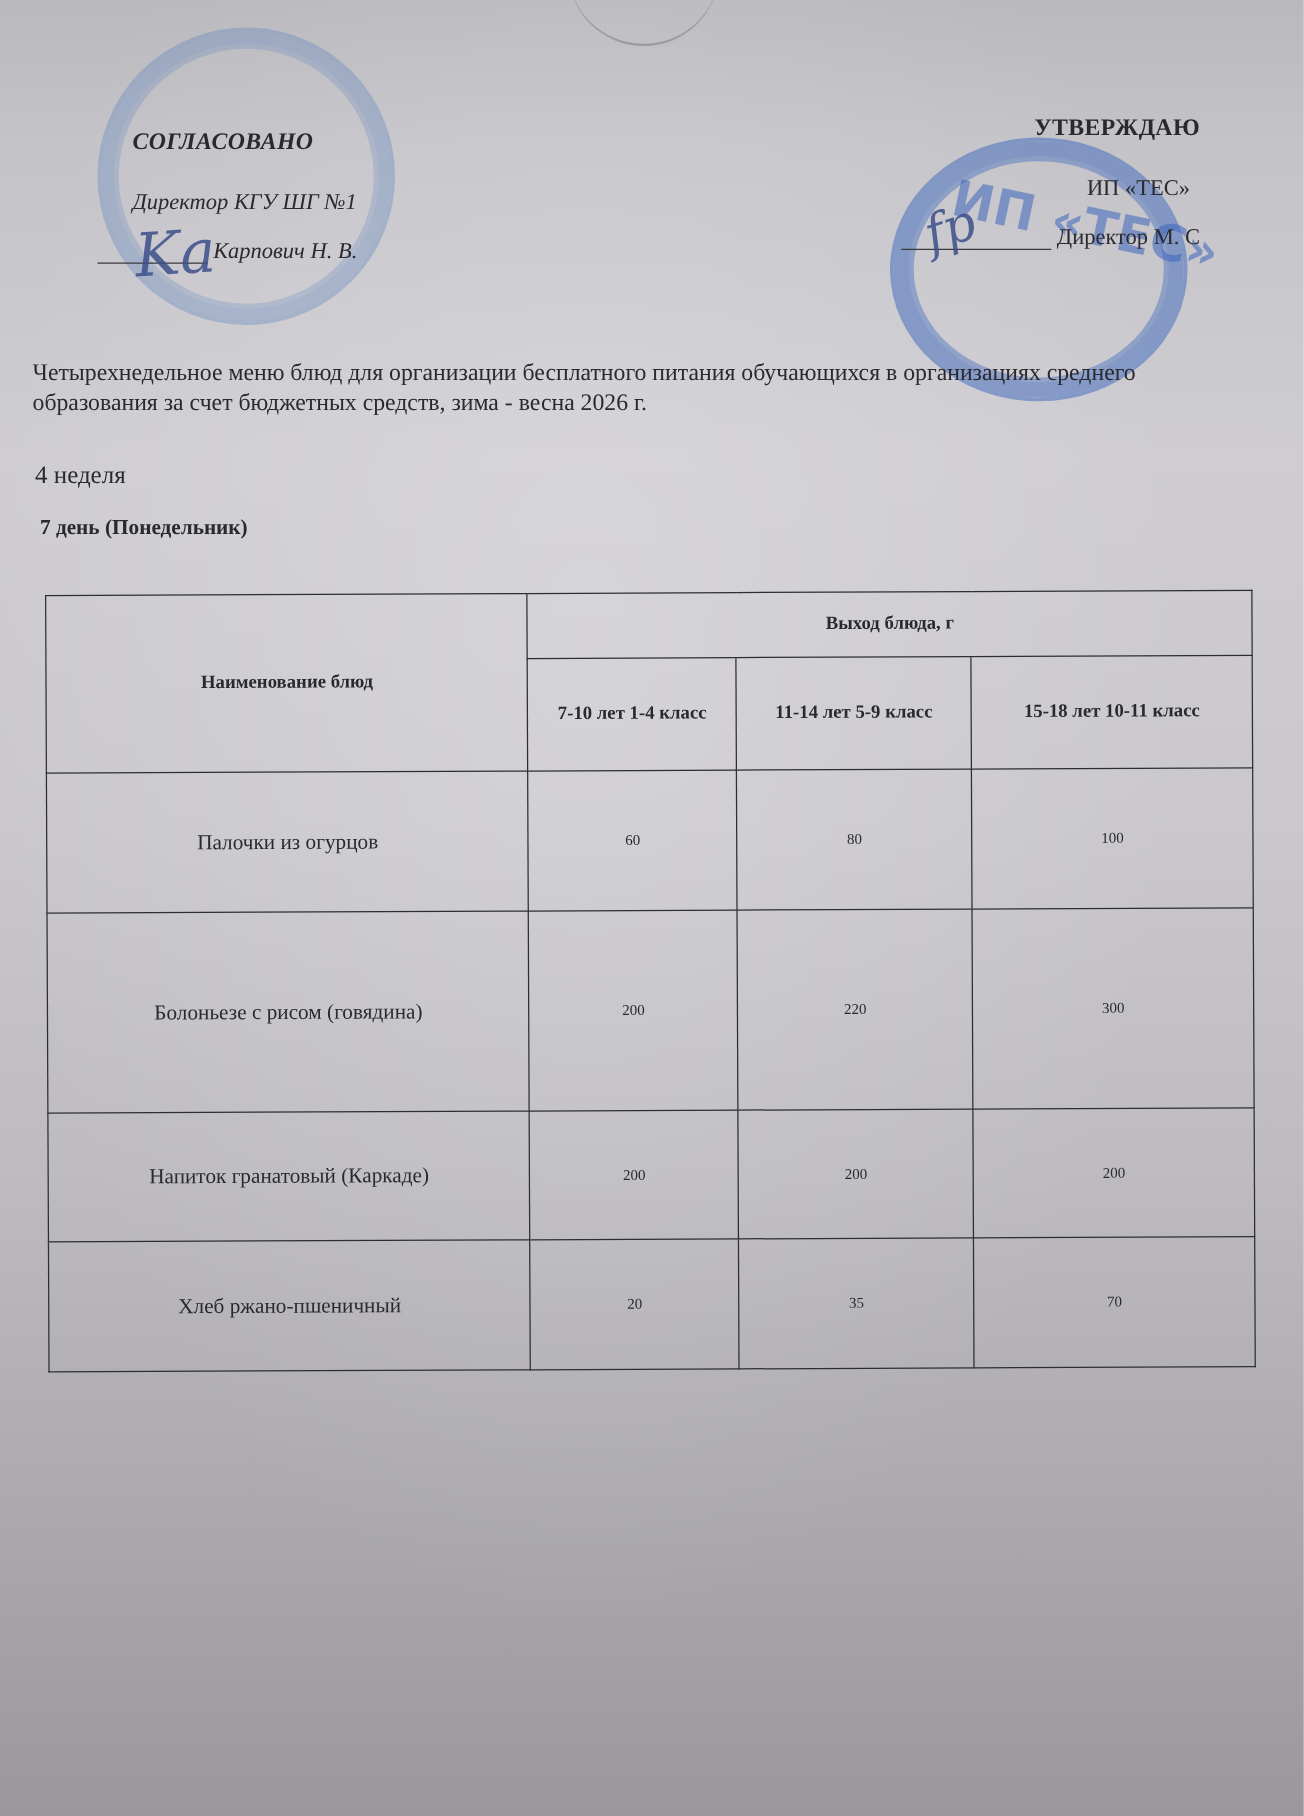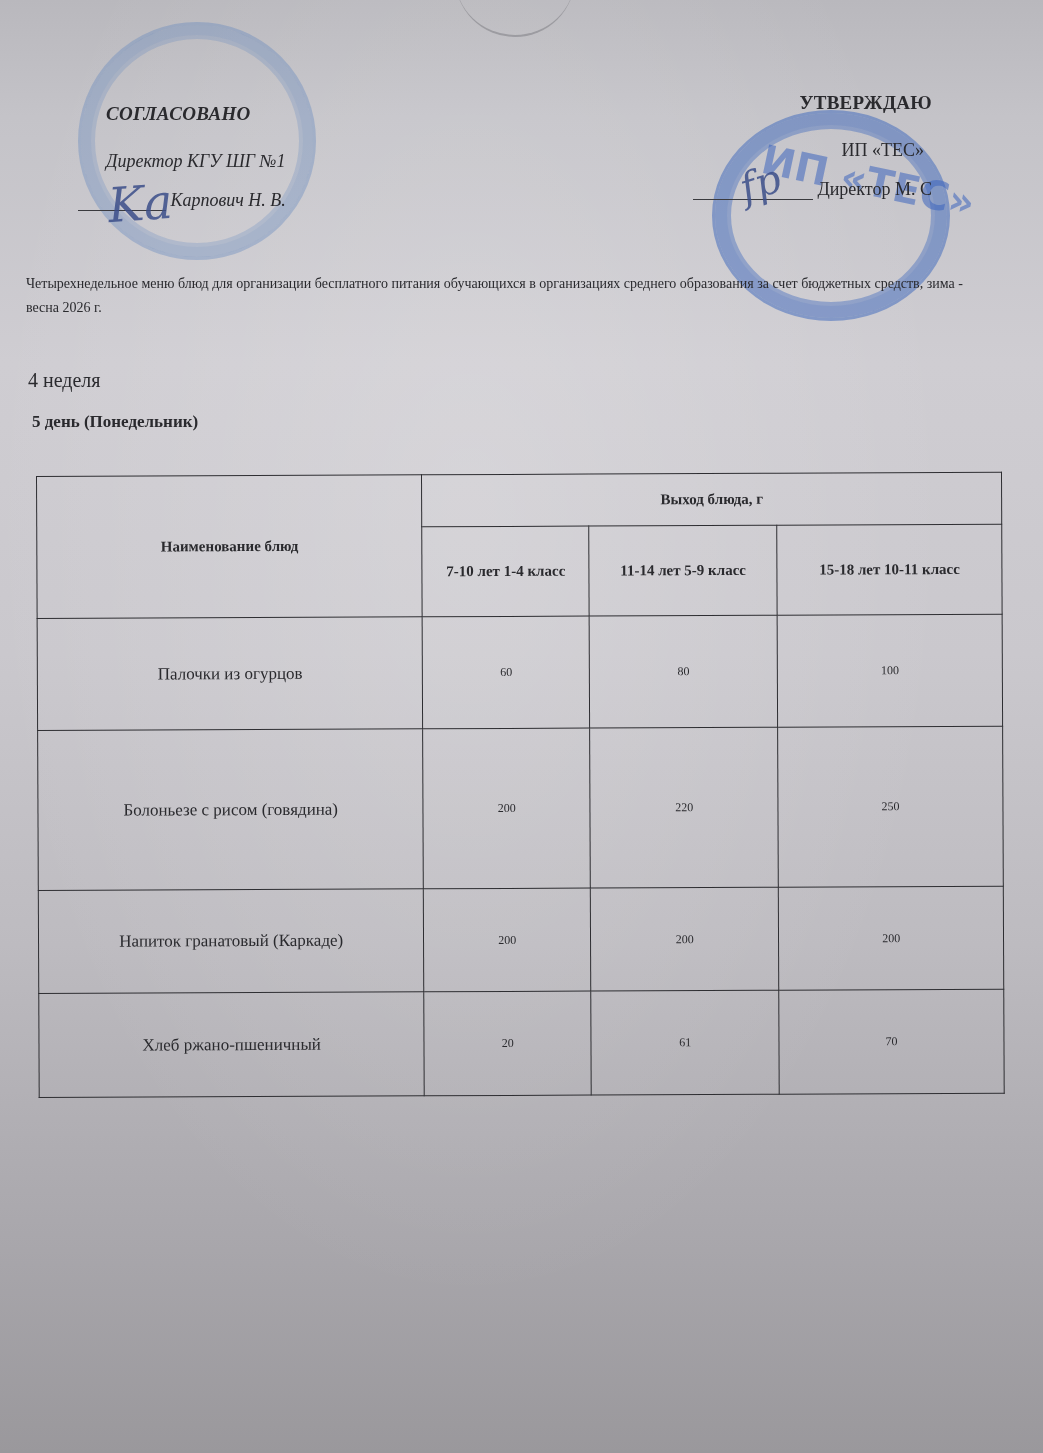--- a/index.html
+++ b/index.html
@@ -61,38 +61,38 @@
       opacity: 0.85;
     }
     .sig-left { left: 108px; top: 175px; transform: rotate(-4deg); }
     .sig-right { left: 740px; top: 160px; font-size: 40px; transform: rotate(-18deg); }
 
     .block {
       position: absolute;
       font-size: 18px;
     }
     .approve-left { left: 106px; top: 103px; font-style: italic; }
-    .approve-right { left: 672px; top: 92px; width: 260px; text-align: right; }
+    .approve-right { left: 700px; top: 92px; width: 260px; text-align: right; }
     .heading-bold {
       font-weight: bold;
       font-size: 19px;
       letter-spacing: 0.3px;
     }
     .line-row { position: relative; height: 22px; }
     .sign-line {
       display: inline-block;
       border-bottom: 1px solid #3a3a3e;
       vertical-align: bottom;
     }
 
     .title-text {
       position: absolute;
-      left: 26px; top: 272px;
+      left: 26px; top: 287px;
       width: 960px;
-      font-size: 14px;
+      font-size: 19px;
       line-height: 24px;
     }
     .week-label {
       position: absolute; left: 28px; top: 369px; font-size: 20px;
     }
     .day-label {
       position: absolute; left: 32px; top: 412px; font-size: 17px; font-weight: bold;
     }
 
     table.menu {
@@ -156,21 +156,21 @@
   <div style="height:18px"></div>
   <div class="line-row">
     <span class="sign-line" style="width:120px;"></span>
     <span>Директор М. С</span>
   </div>
 </div>
 <div class="signature sig-right">fp</div>
 
 <div class="title-text">Четырехнедельное меню блюд для организации бесплатного питания обучающихся в организациях среднего образования за счет бюджетных средств, зима - весна 2026 г.</div>
 <div class="week-label">4 неделя</div>
-<div class="day-label">5 день (Понедельник)</div>
+<div class="day-label">7 день (Понедельник)</div>
 
 <table class="menu">
   <tbody>
       <tr class="h1">
     <th rowspan="2" class="col-name">Наименование блюд</th>
     <th colspan="3">Выход блюда, г</th>
   </tr>
   <tr class="h2">
     <th class="col-a">7-10 лет 1-4 класс</th>
     <th class="col-b">11-14 лет 5-9 класс</th>
@@ -179,28 +179,28 @@
   <tr class="r1">
     <td class="name">Палочки из огурцов</td>
     <td class="num">60</td>
     <td class="num">80</td>
     <td class="num">100</td>
   </tr>
   <tr class="r2">
     <td class="name">Болоньезе с рисом (говядина)</td>
     <td class="num">200</td>
     <td class="num">220</td>
-    <td class="num">250</td>
+    <td class="num">300</td>
   </tr>
   <tr class="r3">
     <td class="name">Напиток гранатовый  (Каркаде)</td>
     <td class="num">200</td>
     <td class="num">200</td>
     <td class="num">200</td>
   </tr>
   <tr class="r4">
     <td class="name">Хлеб ржано-пшеничный</td>
     <td class="num">20</td>
-    <td class="num">61</td>
+    <td class="num">35</td>
     <td class="num">70</td>
   </tr>
 </tbody>
   </table>
 
 </body></html>

